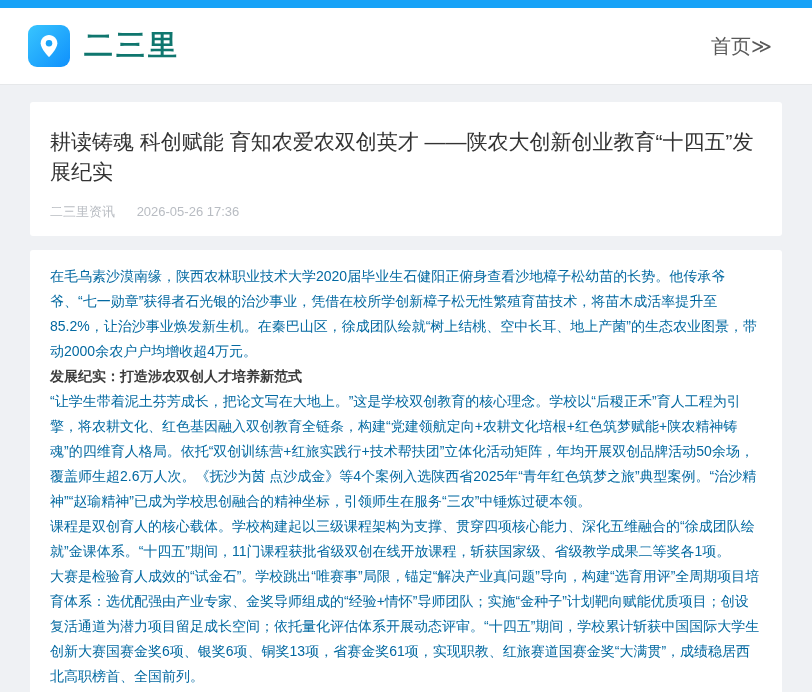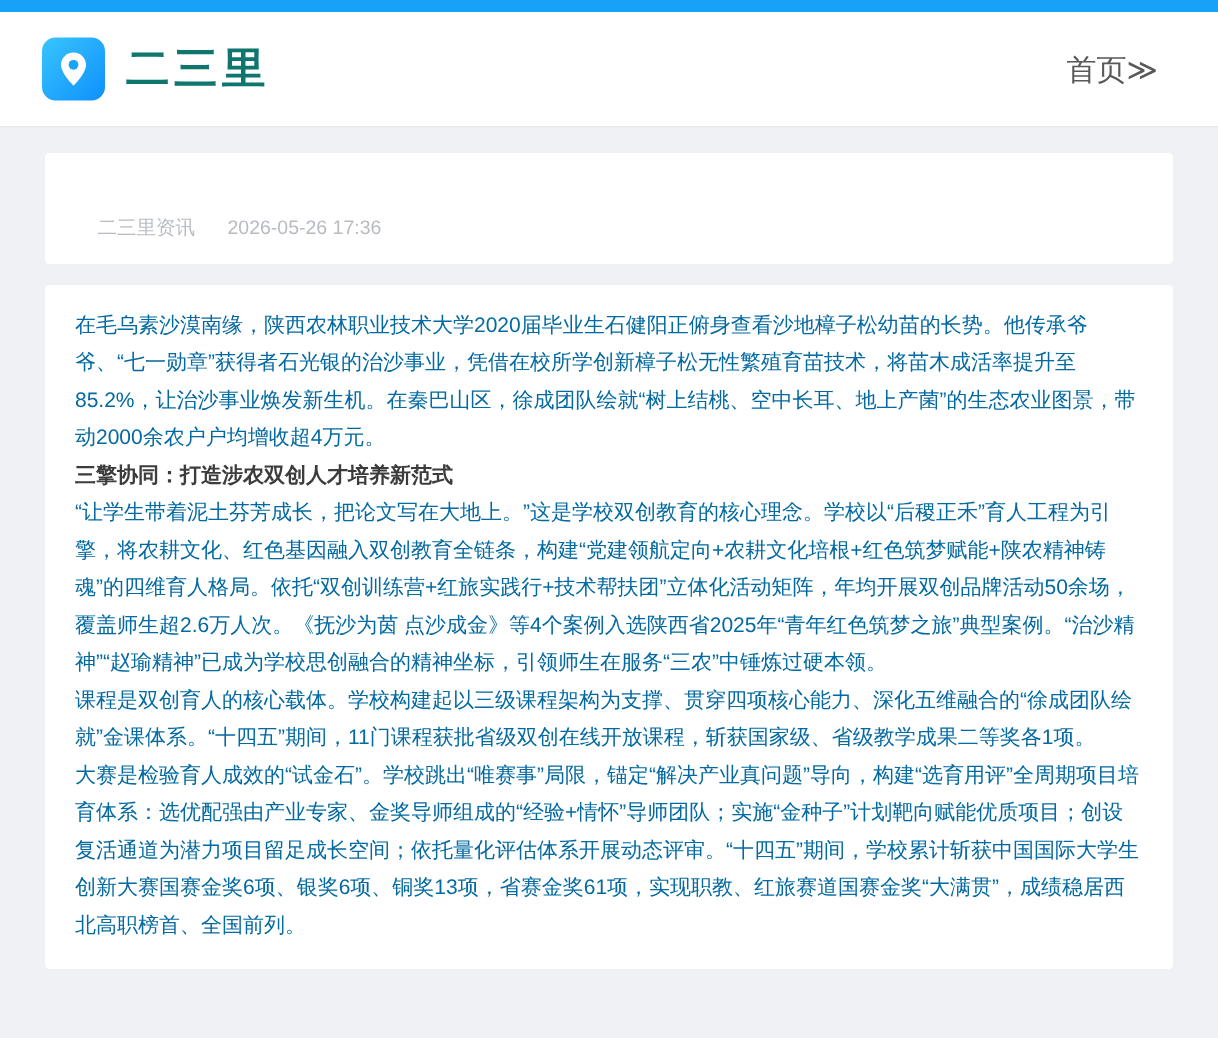--- a/index.html
+++ b/index.html
@@ -64,21 +64,21 @@
     font-size: 21px;
     font-weight: 400;
     line-height: 30px;
     color: #333333;
   }
   .byline {
     margin-top: 16px;
     font-size: 13px;
     color: #b8bcc2;
   }
-  .byline .source { margin-right: 18px; margin-left: 15px; }
+  .byline .source { margin-right: 18px; }
   .body-card {
     margin-top: 14px;
     padding: 14px 20px 12px 20px;
     min-height: 430px;
   }
   .para {
     margin: 0;
     font-size: 14px;
     line-height: 25px;
     color: #0369a1;
@@ -101,28 +101,29 @@
         <circle cx="12" cy="9.4" r="3" fill="#18a3f8"></circle>
       </svg>
     </div>
     <div class="logo-text">二三里</div>
   </div>
   <div class="nav-home">首页≫</div>
 </header>
 
 <main>
   <section class="card title-card">
+    <h1 class="article-title">耕读铸魂 科创赋能 育知农爱农双创英才 ——陕农大创新创业教育“十四五”发展纪实</h1>
     <div class="byline">
       <span class="source">二三里资讯</span>
       <span class="datetime">2026-05-26 17:36</span>
     </div>
   </section>
 
   <section class="card body-card">
     <div>
         <p class="para">在毛乌素沙漠南缘，陕西农林职业技术大学2020届毕业生石健阳正俯身查看沙地樟子松幼苗的长势。他传承爷爷、“七一勋章”获得者石光银的治沙事业，凭借在校所学创新樟子松无性繁殖育苗技术，将苗木成活率提升至85.2%，让治沙事业焕发新生机。在秦巴山区，徐成团队绘就“树上结桃、空中长耳、地上产菌”的生态农业图景，带动2000余农户户均增收超4万元。</p>
-        <p class="para subheading">三擎协同：打造涉农双创人才培养新范式</p>
+        <p class="para subheading">发展纪实：打造涉农双创人才培养新范式</p>
         <p class="para">“让学生带着泥土芬芳成长，把论文写在大地上。”这是学校双创教育的核心理念。学校以“后稷正禾”育人工程为引擎，将农耕文化、红色基因融入双创教育全链条，构建“党建领航定向+农耕文化培根+红色筑梦赋能+陕农精神铸魂”的四维育人格局。依托“双创训练营+红旅实践行+技术帮扶团”立体化活动矩阵，年均开展双创品牌活动50余场，覆盖师生超2.6万人次。《抚沙为茵 点沙成金》等4个案例入选陕西省2025年“青年红色筑梦之旅”典型案例。“治沙精神”“赵瑜精神”已成为学校思创融合的精神坐标，引领师生在服务“三农”中锤炼过硬本领。</p>
         <p class="para">课程是双创育人的核心载体。学校构建起以三级课程架构为支撑、贯穿四项核心能力、深化五维融合的“徐成团队绘就”金课体系。“十四五”期间，11门课程获批省级双创在线开放课程，斩获国家级、省级教学成果二等奖各1项。</p>
         <p class="para">大赛是检验育人成效的“试金石”。学校跳出“唯赛事”局限，锚定“解决产业真问题”导向，构建“选育用评”全周期项目培育体系：选优配强由产业专家、金奖导师组成的“经验+情怀”导师团队；实施“金种子”计划靶向赋能优质项目；创设复活通道为潜力项目留足成长空间；依托量化评估体系开展动态评审。“十四五”期间，学校累计斩获中国国际大学生创新大赛国赛金奖6项、银奖6项、铜奖13项，省赛金奖61项，实现职教、红旅赛道国赛金奖“大满贯”，成绩稳居西北高职榜首、全国前列。</p>
       </div>
   </section>
 </main>
 
 </body></html>

